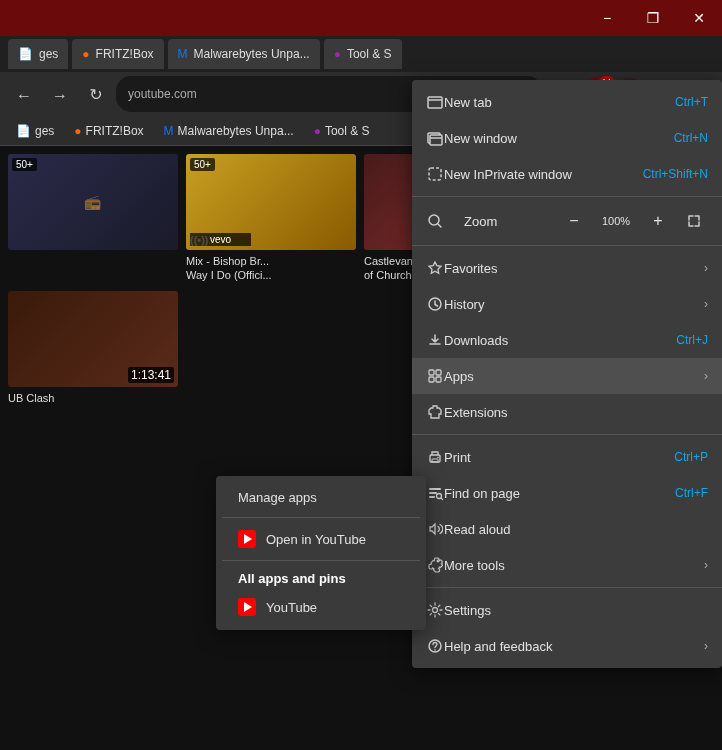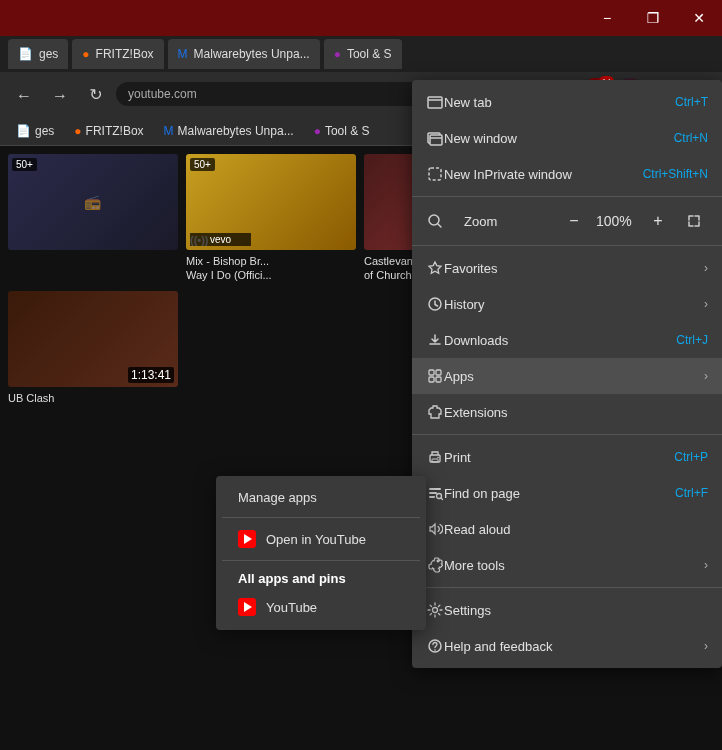--- a/index.html
+++ b/index.html
@@ -307,22 +307,23 @@
       justify-content: center;
       border-radius: 4px;
       color: #e0e0e0;
       font-size: 16px;
       cursor: pointer;
       border: none;
       background: transparent;
     }
     .zoom-value {
       min-width: 40px;
+      text-align: center;
       color: #e0e0e0;
-      font-size: 14px;
+      font-size: 11px;
     }
     .zoom-expand {
       width: 28px;
       height: 28px;
       display: flex;
       align-items: center;
       justify-content: center;
       cursor: pointer;
       color: #ccc;
     }
@@ -352,21 +353,21 @@
       background: #c00;
       color: #fff;
       font-size: 8px;
       border-radius: 8px;
       padding: 1px 3px;
       min-width: 14px;
       text-align: center;
     }
     .address-bar {
       flex: 1;
-      height: 24px;
+      height: 36px;
       background: #1a1a1a;
       border-radius: 15px;
       display: flex;
       align-items: center;
       padding: 0 12px;
       color: #aaa;
       font-size: 12px;
       overflow: hidden;
     }
   </style>

